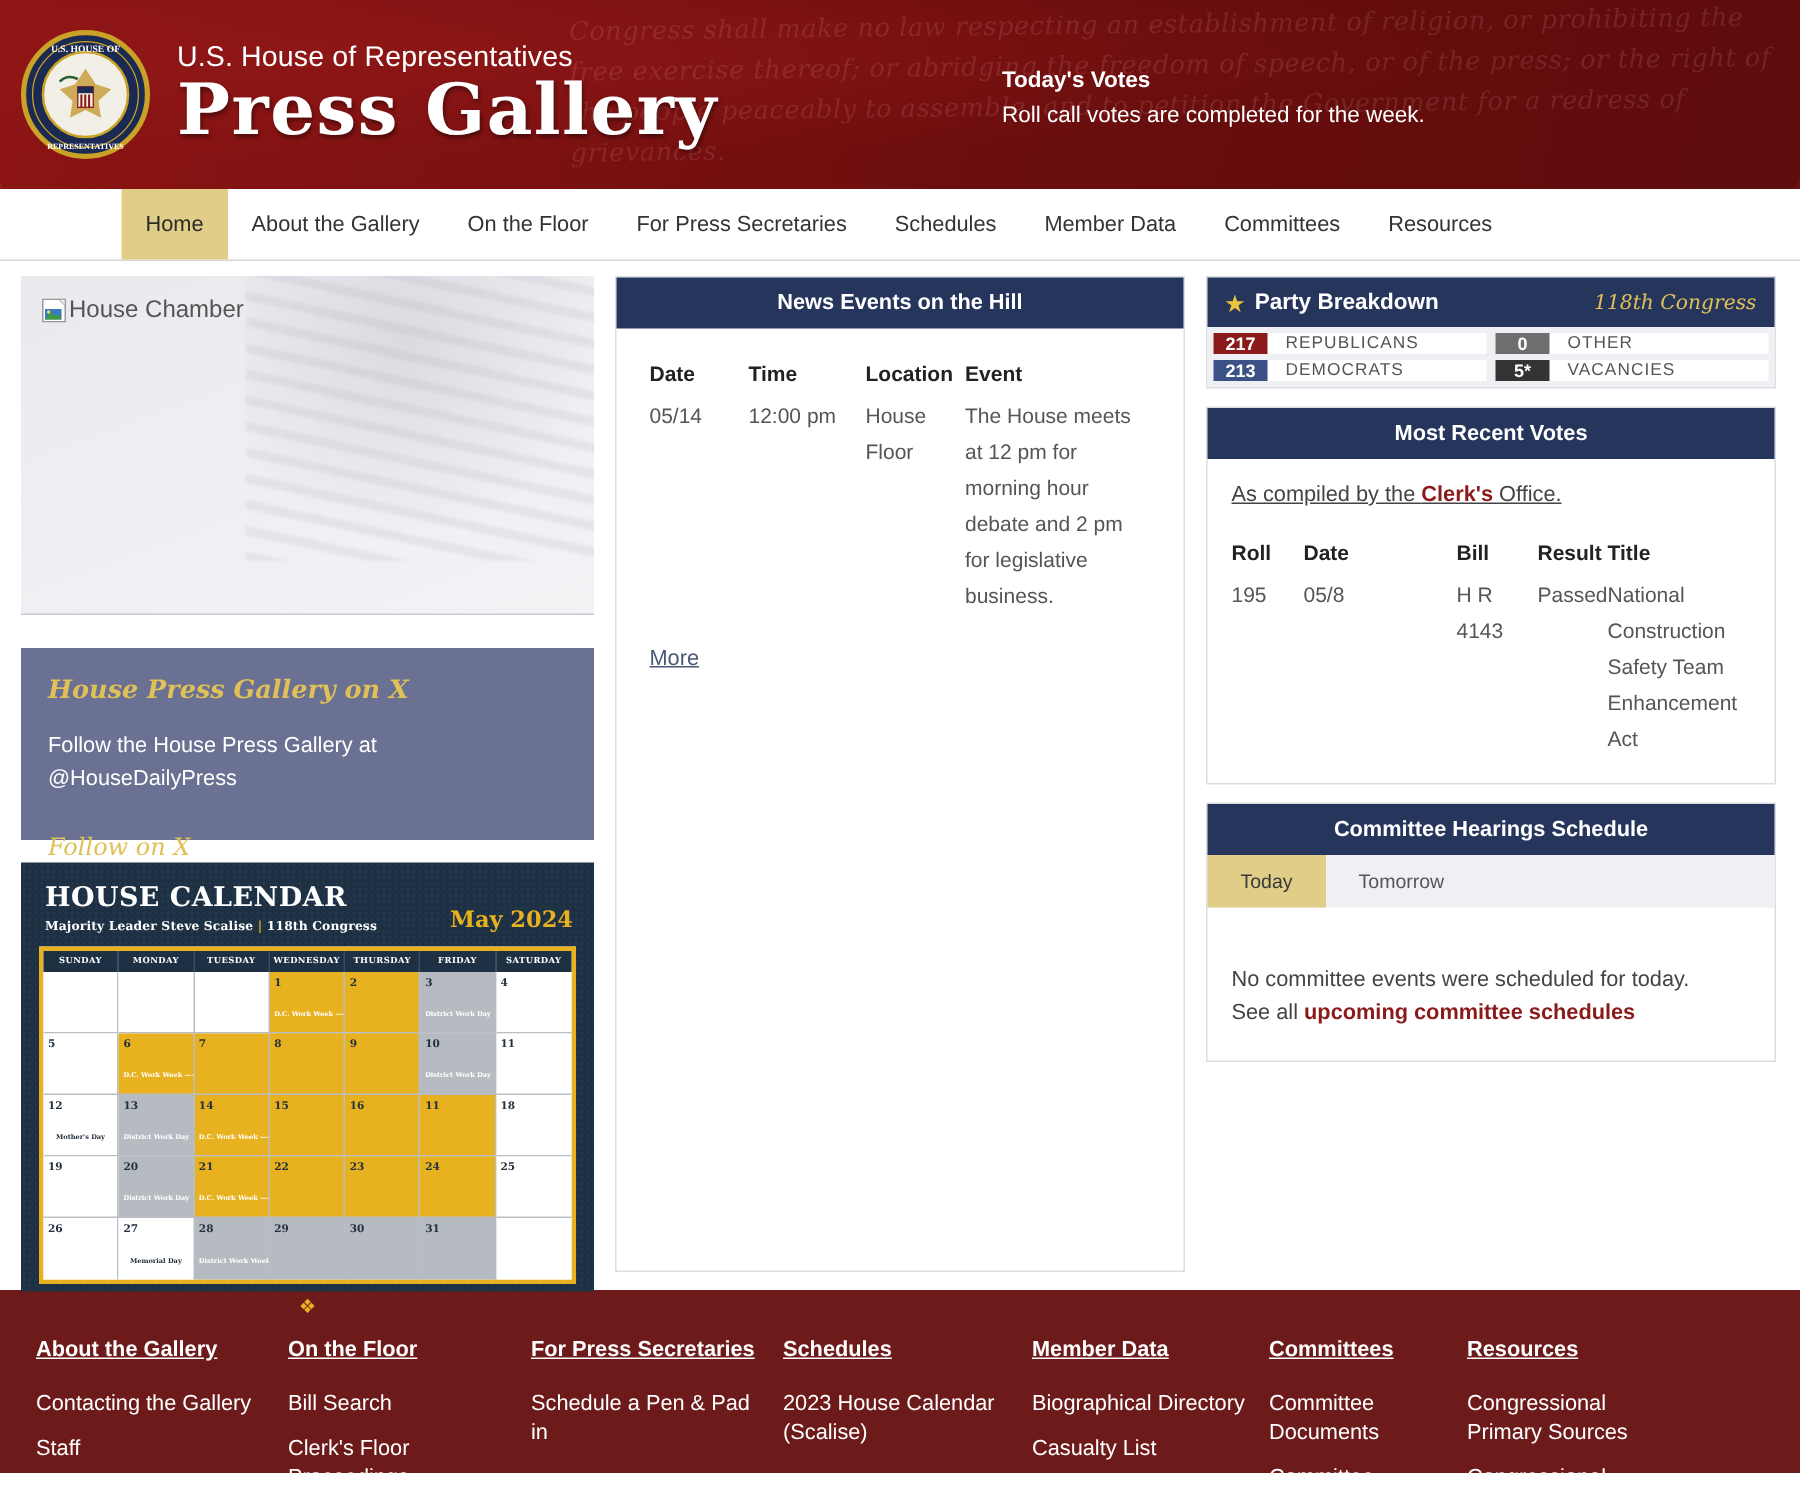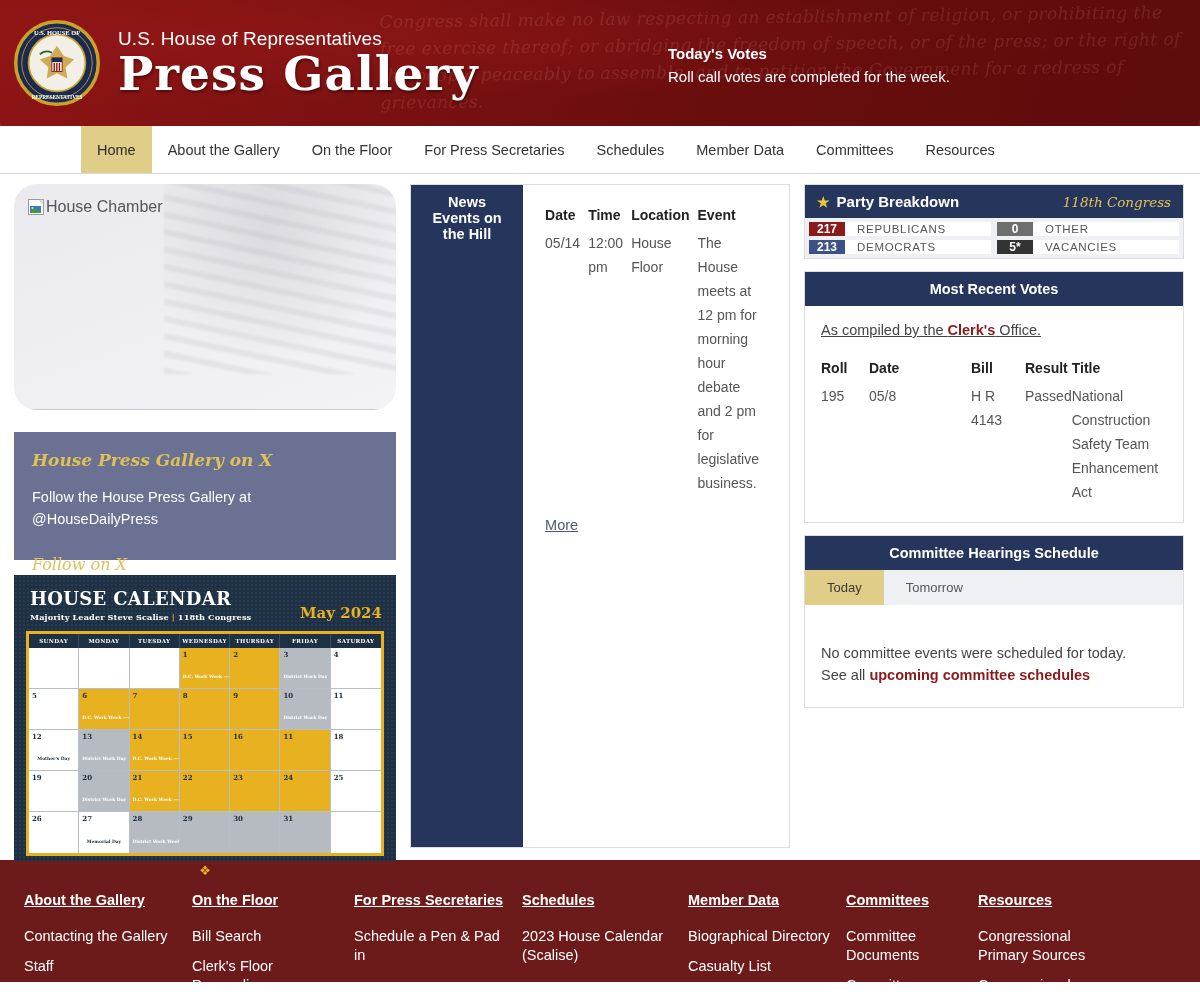--- a/index.html
+++ b/index.html
@@ -107,21 +107,20 @@
   .col-left   { width: 382px; flex: 0 0 382px; }
   .col-mid    { width: 380px; flex: 0 0 380px; }
   .col-right  { width: 380px; flex: 0 0 380px; }
 
   
   .chamber-img {
     height: 226px;
     background: linear-gradient(160deg, #e9e9ee 0%, #eeeef2 40%, #f3f3f6 100%);
     position: relative;
     overflow: hidden;
-    border-radius: 23px;
   }
   .chamber-ghost {
     position: absolute; top: -20px; left: 150px;
     width: 260px; height: 210px;
     background:
       repeating-linear-gradient(12deg, rgba(170,170,180,0.18) 0 6px, rgba(255,255,255,0) 6px 17px),
       radial-gradient(circle at 40% 30%, rgba(160,160,172,0.25), rgba(255,255,255,0) 62%);
     filter: blur(1px);
   }
   .broken-img-row {
@@ -238,21 +237,21 @@
   }
   .panel-head.left-align { text-align: left; display: flex; align-items: center; justify-content: space-between; padding: 8px 12px; }
   .ph-left { display: flex; align-items: center; gap: 7px; font-size: 15px; }
   .star { color: #e8c43f; font-size: 14px; }
   .ph-right {
     font-family: "DejaVu Serif", serif;
     font-style: italic; color: #e0c158; font-size: 13.5px; font-weight: normal;
   }
 
   
-  .mid-panel { height: 664px; display: flex; }
+  .mid-panel { height: 664px; display: flex; flex-direction: column; }
   .mid-body { padding: 22px 22px 0 22px; flex: 1; }
   .evt-table { width: 100%; border-collapse: collapse; }
   .evt-table th {
     text-align: left; font-size: 14px; font-weight: bold; color: #222222;
     padding: 0 8px 8px 0; vertical-align: top;
   }
   .evt-table td {
     font-size: 14px; color: #555555; padding: 0 8px 0 0;
     vertical-align: top; line-height: 24px;
   }

